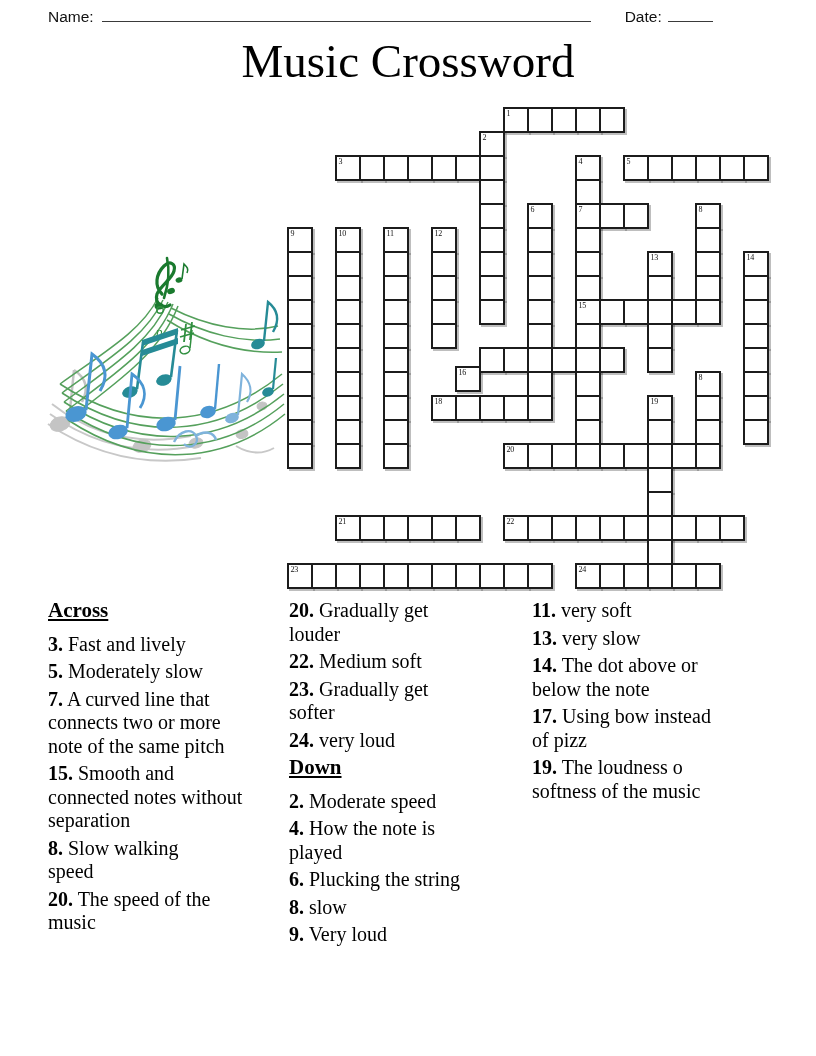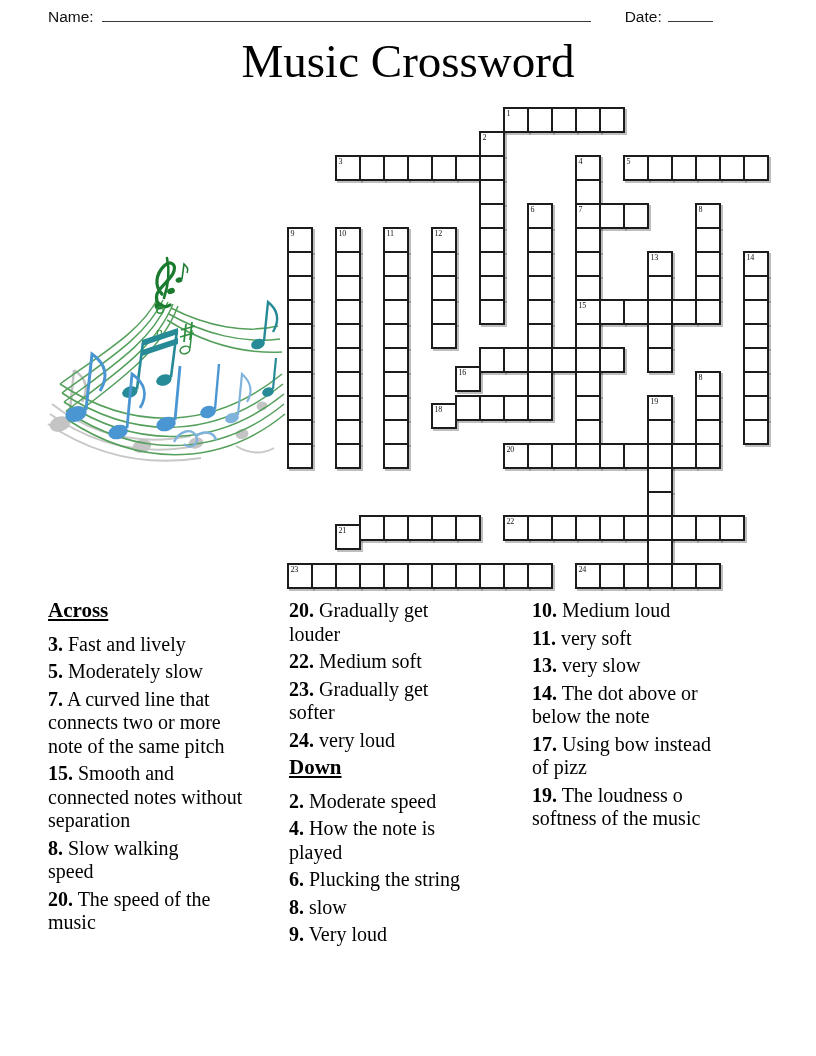--- a/index.html
+++ b/index.html
@@ -263,21 +263,21 @@
       <div class="cell" style="left: 95px; top: 263px;"></div>
       <div class="cell" style="left: 239px; top: 263px;"></div>
       <div class="cell" style="left: 287px; top: 263px;"></div>
       <div class="cell" style="left: 407px; top: 263px;">
         <span class="cnum">8</span>
       </div>
       <div class="cell" style="left: 455px; top: 263px;"></div>
       <div class="cell" style="left: -1px; top: 287px;"></div>
       <div class="cell" style="left: 47px; top: 287px;"></div>
       <div class="cell" style="left: 95px; top: 287px;"></div>
-      <div class="cell" style="left: 143px; top: 287px; margin-top: 8px;">
+      <div class="cell" style="left: 143px; top: 287px;">
         <span class="cnum">18</span>
       </div>
       <div class="cell" style="left: 167px; top: 287px;"></div>
       <div class="cell" style="left: 191px; top: 287px;"></div>
       <div class="cell" style="left: 215px; top: 287px;"></div>
       <div class="cell" style="left: 239px; top: 287px;"></div>
       <div class="cell" style="left: 287px; top: 287px;"></div>
       <div class="cell" style="left: 359px; top: 287px;">
         <span class="cnum">19</span>
       </div>
@@ -299,21 +299,21 @@
       <div class="cell" style="left: 239px; top: 335px;"></div>
       <div class="cell" style="left: 263px; top: 335px;"></div>
       <div class="cell" style="left: 287px; top: 335px;"></div>
       <div class="cell" style="left: 311px; top: 335px;"></div>
       <div class="cell" style="left: 335px; top: 335px;"></div>
       <div class="cell" style="left: 359px; top: 335px;"></div>
       <div class="cell" style="left: 383px; top: 335px;"></div>
       <div class="cell" style="left: 407px; top: 335px;"></div>
       <div class="cell" style="left: 359px; top: 359px;"></div>
       <div class="cell" style="left: 359px; top: 383px;"></div>
-      <div class="cell" style="left: 47px; top: 416px;">
+      <div class="cell" style="left: 47px; top: 407px;">
         <span class="cnum">21</span>
       </div>
       <div class="cell" style="left: 71px; top: 407px;"></div>
       <div class="cell" style="left: 95px; top: 407px;"></div>
       <div class="cell" style="left: 119px; top: 407px;"></div>
       <div class="cell" style="left: 143px; top: 407px;"></div>
       <div class="cell" style="left: 167px; top: 407px;"></div>
       <div class="cell" style="left: 215px; top: 407px;">
         <span class="cnum">22</span>
       </div>
@@ -374,21 +374,20 @@
       <div class="clue"><b>24.</b> <span>very loud</span></div>
       <div class="section-header">Down</div>
       <div class="clue"><b>2.</b> <span>Moderate speed</span></div>
       <div class="clue"><b>4.</b> <span>How the note is
 played</span></div>
       <div class="clue"><b>6.</b> <span>Plucking the string</span></div>
       <div class="clue"><b>8.</b> <span>slow</span></div>
       <div class="clue"><b>9.</b> <span>Very loud</span></div>
     </div>
   <div class="clue-col clue-col-3">
-      <div class="clue"><b>10.</b> <span>Medium loud</span></div>
       <div class="clue"><b>11.</b> <span>very soft</span></div>
       <div class="clue"><b>13.</b> <span>very slow</span></div>
       <div class="clue"><b>14.</b> <span>The dot above or
 below the note</span></div>
       <div class="clue"><b>17.</b> <span>Using bow instead
 of pizz</span></div>
       <div class="clue"><b>19.</b> <span>The loudness o
 softness of the music</span></div>
     </div>
 

